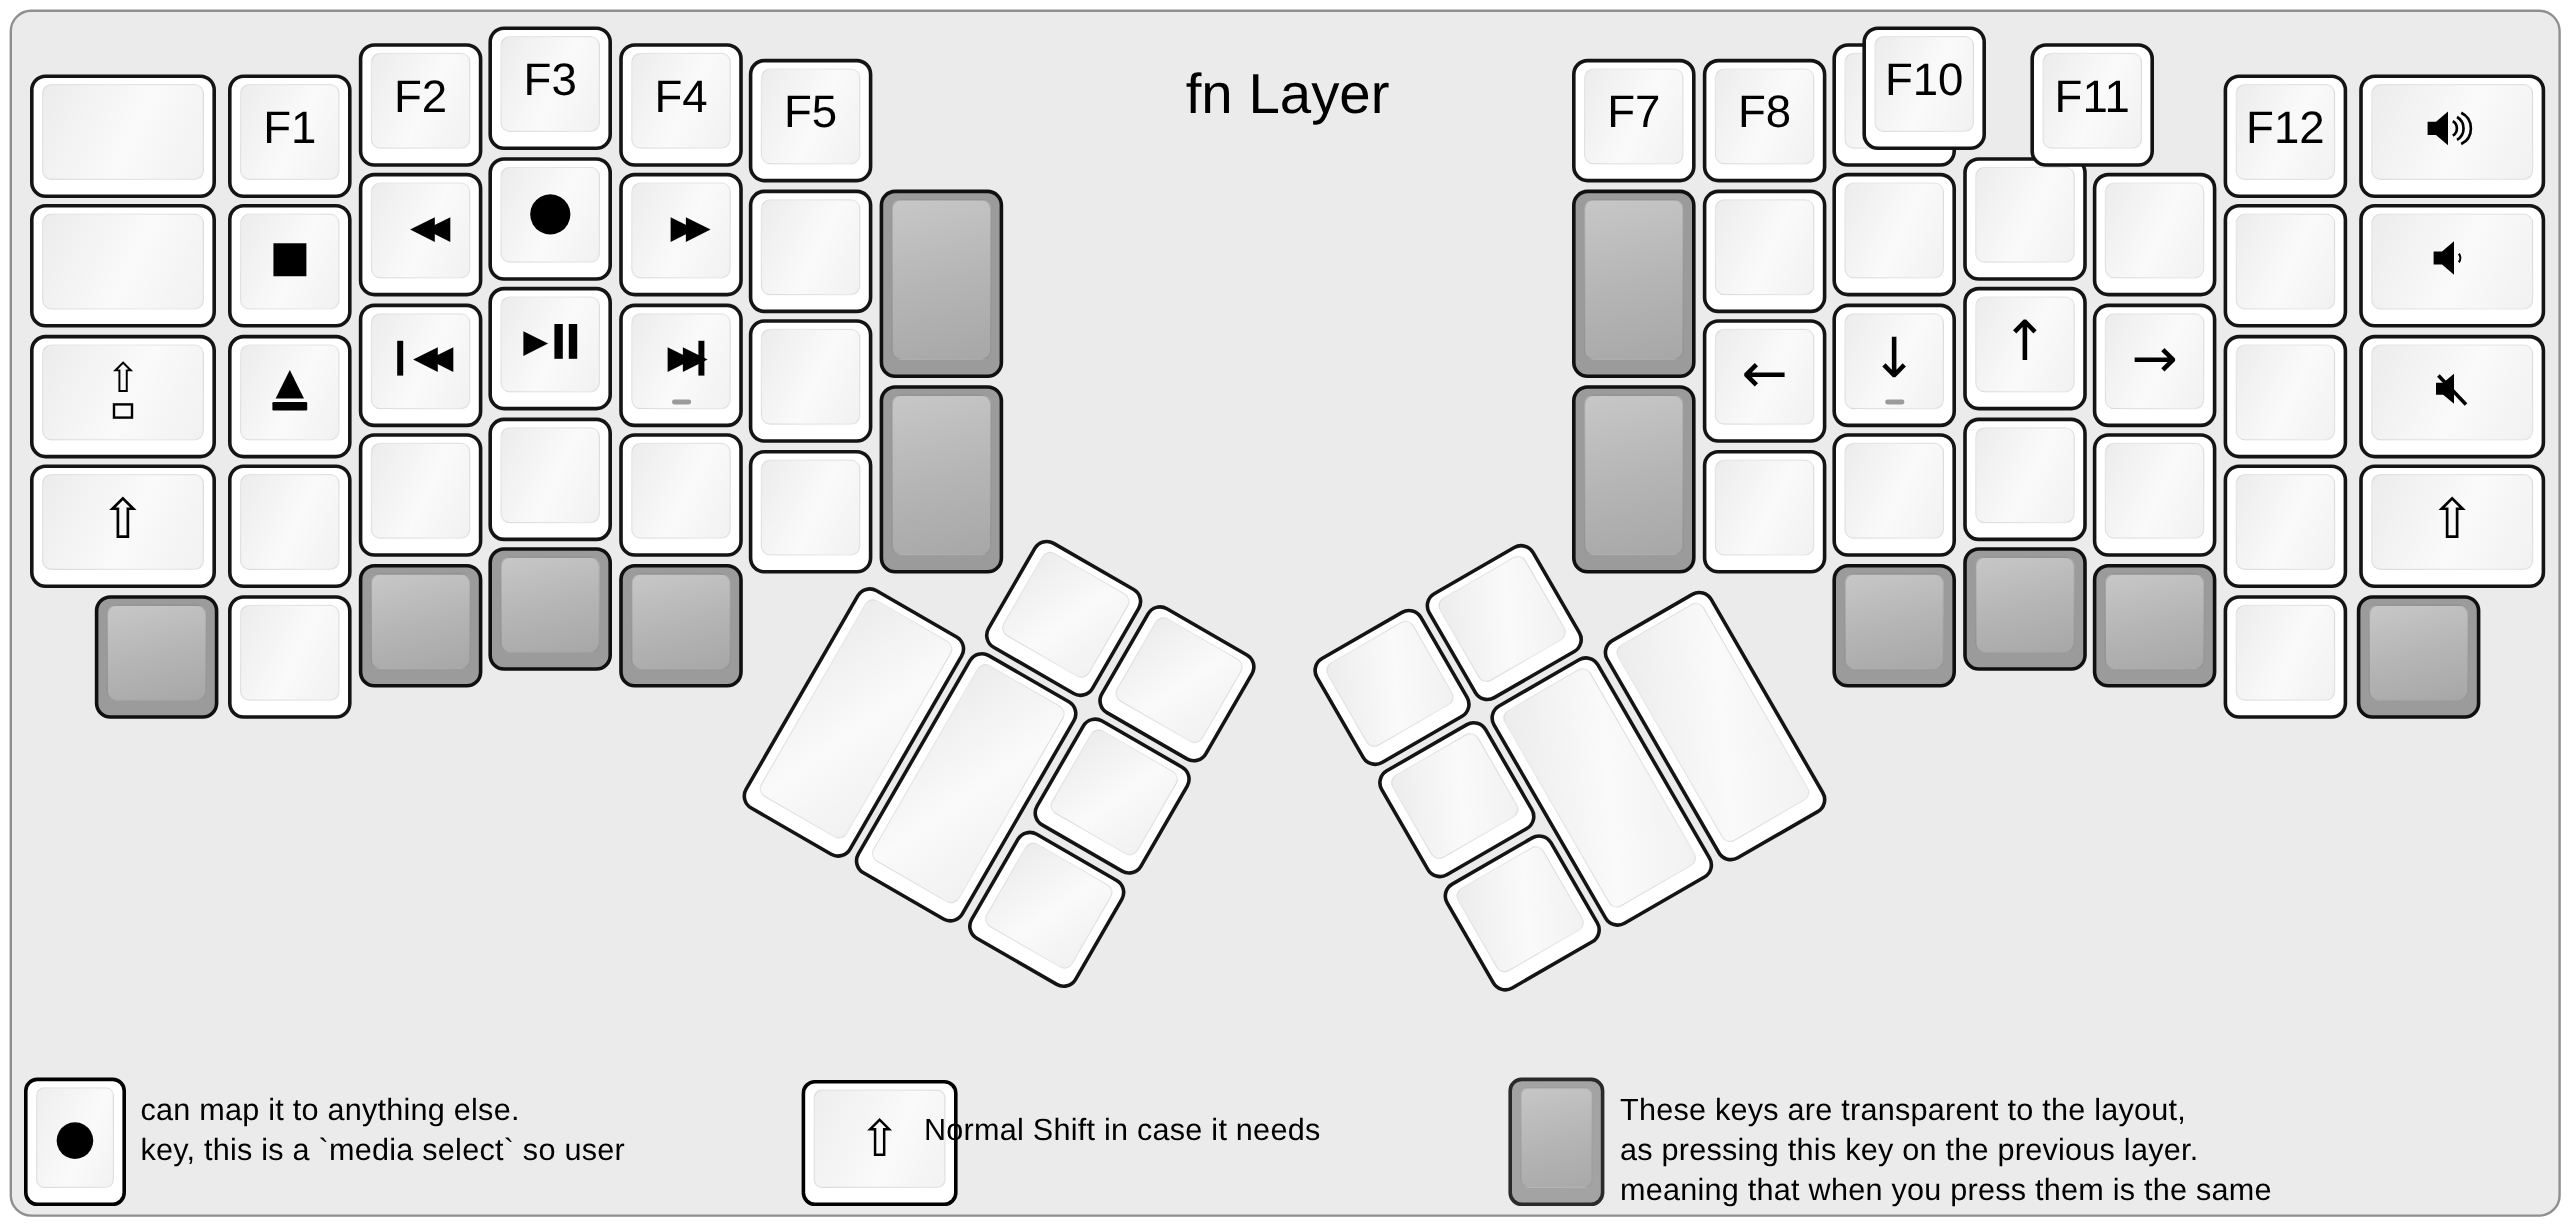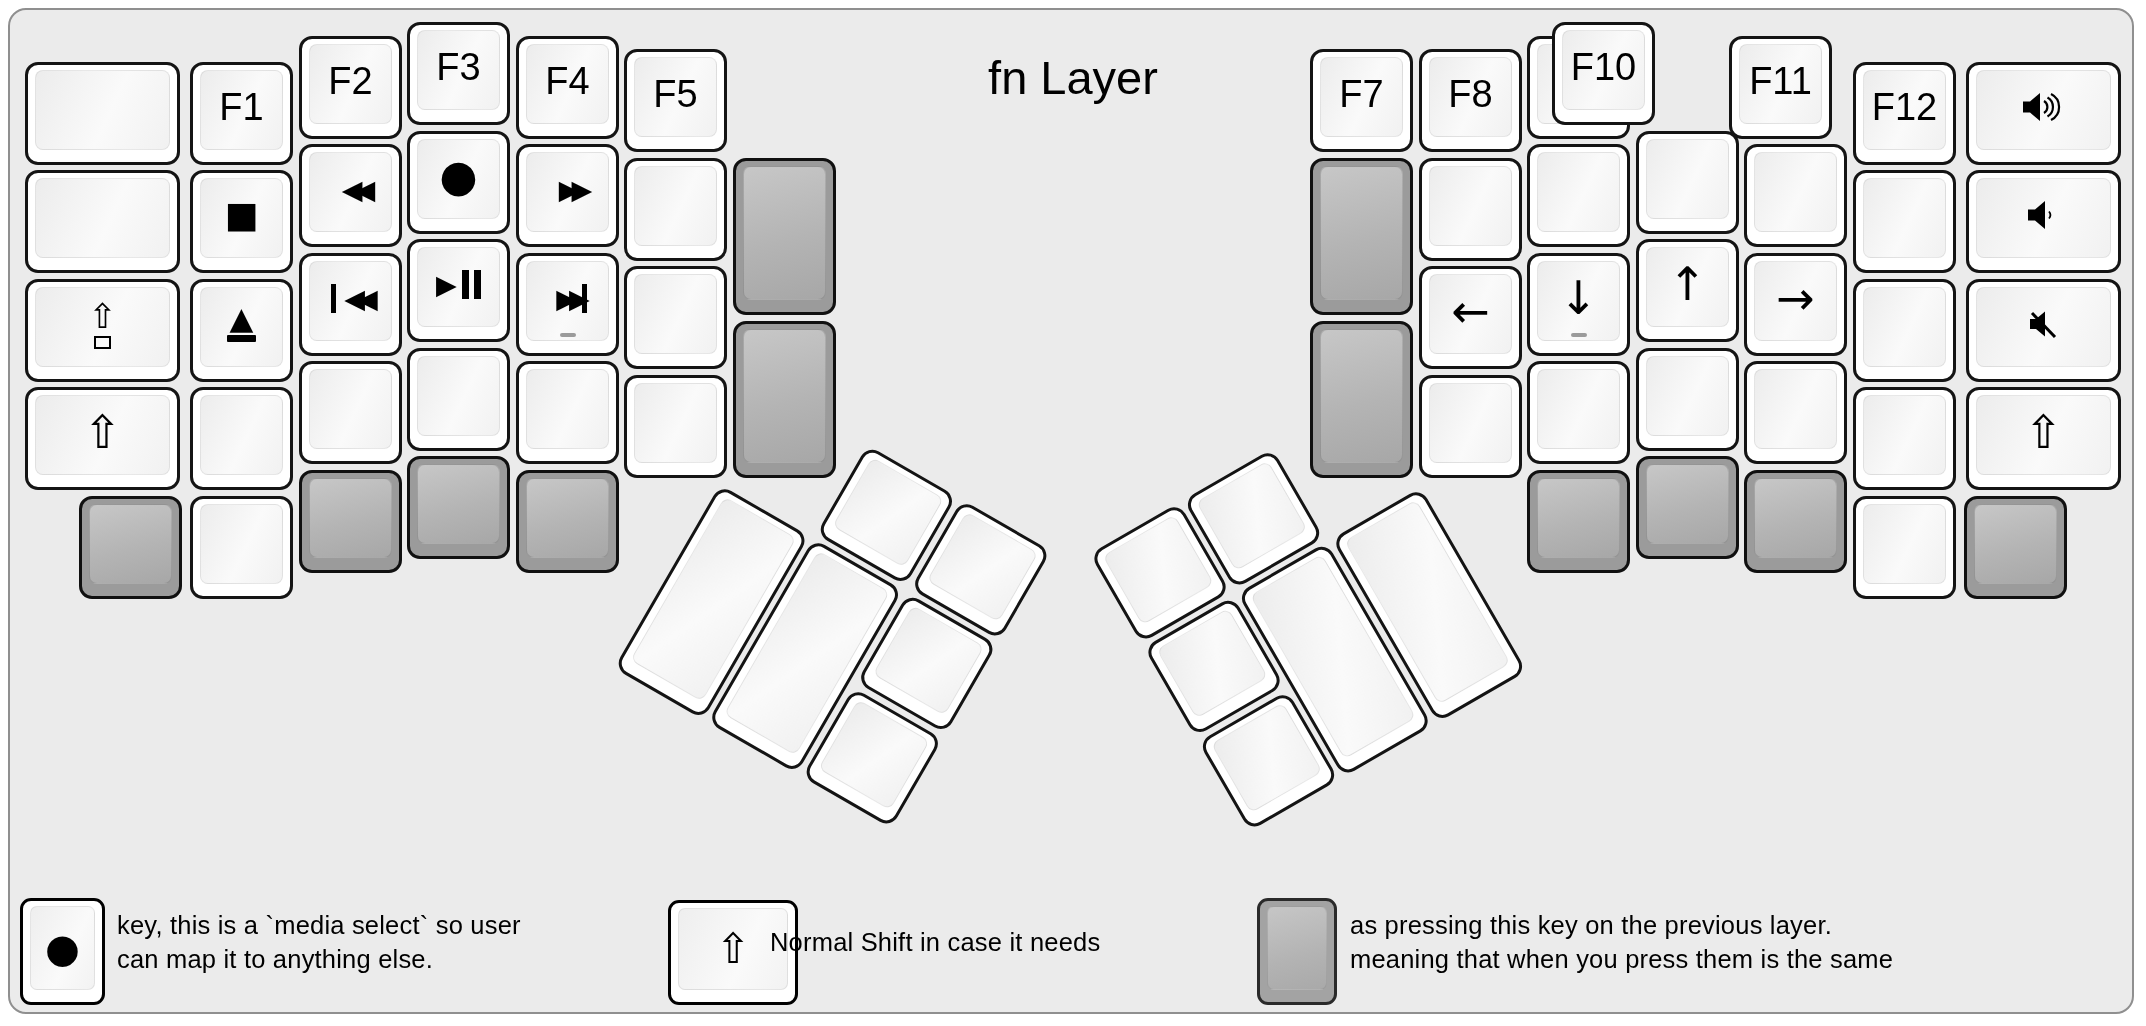--- a/index.html
+++ b/index.html
@@ -302,21 +302,21 @@
       <span class="gly arrow-g">↑</span>
         </div>
       </div>
     <div class="key" style="left:1636px;top:348px">
         <div class="cap"></div>
       </div>
     <div class="key g" style="left:1636px;top:456px">
         <div class="cap"></div>
       </div>
 
-    <div class="key" style="left:1729px;top:36px">
+    <div class="key" style="left:1692px;top:36px">
         <div class="cap">
           <span class="flbl">F11</span>
         </div>
       </div>
     <div class="key" style="left:1744px;top:144px">
         <div class="cap"></div>
       </div>
     <div class="key" style="left:1744px;top:253px">
         <div class="cap">
       <span class="gly arrow-g">→</span>
@@ -403,35 +403,36 @@
           <div class="cap"></div>
         </div>
     </div>
 
     <div class="lkey" style="left:20px;top:898px;width:85px;height:107px">
         <div class="cap">
       <span class="gly" style="font-size:40px">●</span>
         </div>
       </div>
     <div class="ltext" style="left:117px;top:909px">
+      <div>can map it to anything else.</div>
       <div>key, this is a `media select` so user</div>
-      <div>can map it to anything else.</div>
     </div>
 
     <div class="lkey" style="left:668px;top:900px;width:130px;height:105px">
         <div class="cap">
       <span class="gly" style="font-size:42px">⇧</span>
         </div>
       </div>
     <div class="ltext" style="left:770px;top:926px">
       <div>Normal Shift in case it needs</div>
     </div>
 
     <div class="lkey g" style="left:1257px;top:898px;width:80px;height:107px">
         <div class="cap"></div>
       </div>
     <div class="ltext" style="left:1350px;top:909px">
+      <div>These keys are transparent to the layout,</div>
       <div>as pressing this key on the previous layer.</div>
       <div>meaning that when you press them is the same</div>
     </div>
 
   </div>
 </div>
 
 </body></html>

